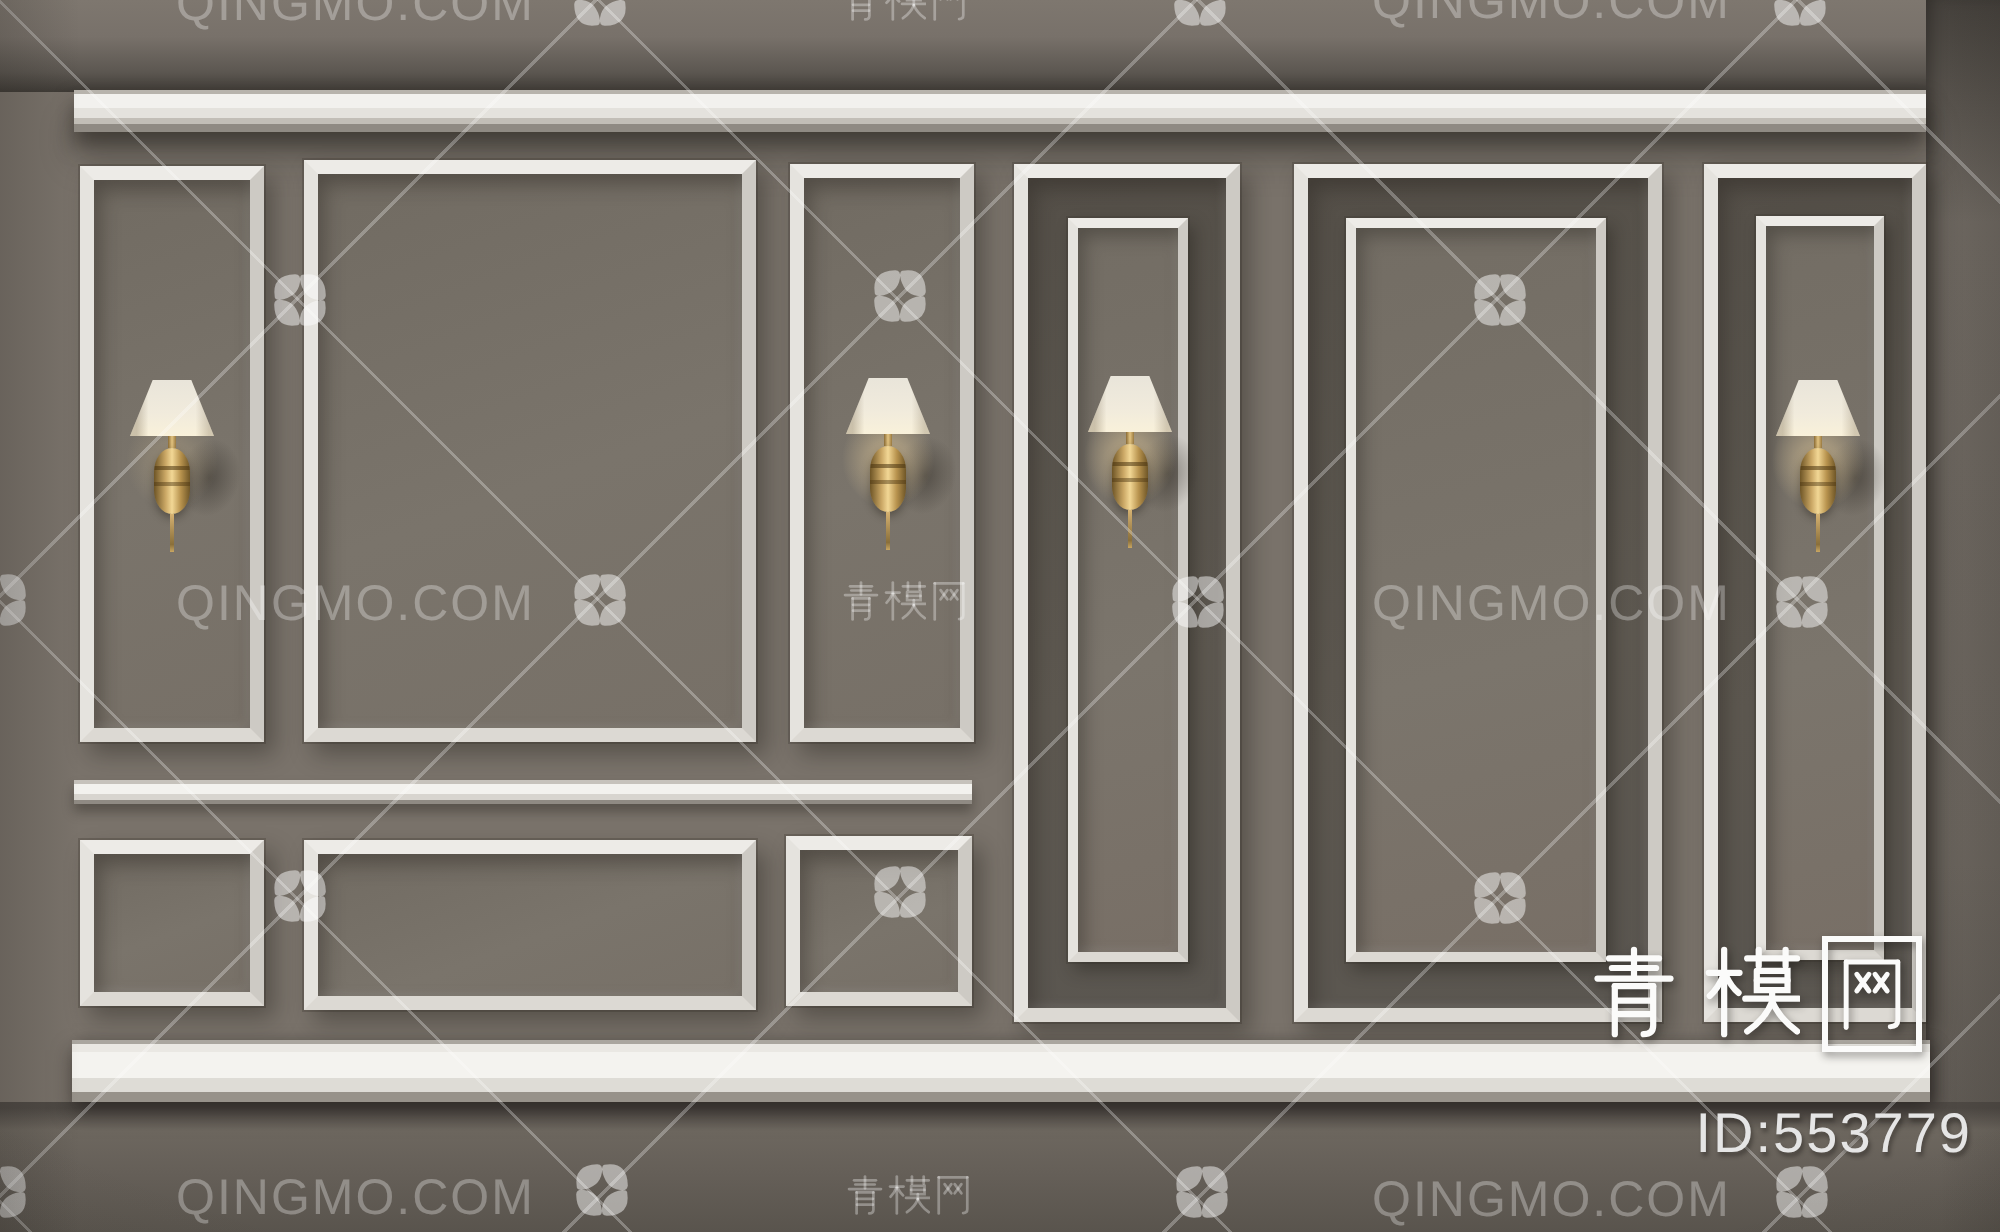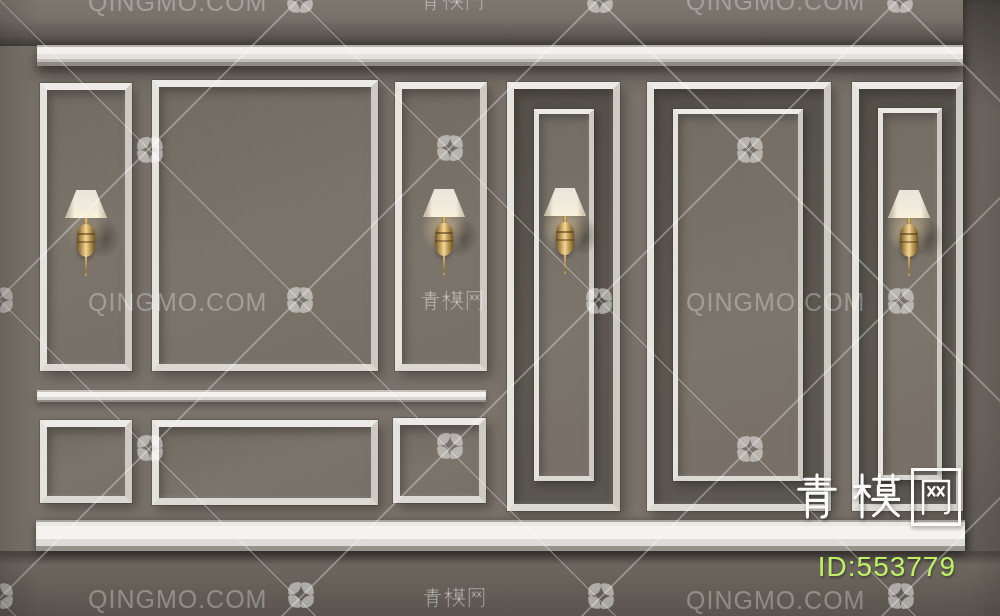--- a/index.html
+++ b/index.html
@@ -67,21 +67,21 @@
   .wm-logo{position:absolute;width:30px;height:30px;color:rgba(255,255,255,.48);}
   .wm-cn{position:absolute;display:flex;gap:1px;color:rgba(255,255,255,.33);}
   .wm-cn svg{width:21px;height:21px;}
   
   .brand{left:793px;top:466px;display:flex;align-items:flex-end;gap:11px;color:#fbfbfa;
     filter:drop-shadow(1px 2px 2px rgba(20,18,15,.45));}
   .brand svg.bch{width:48px;height:60px;}
   .brand .bbox{display:flex;align-items:center;justify-content:center;
     border:3px solid #fbfbfa;width:44px;height:52px;}
   .brand .bbox svg{width:38px;height:46px;}
-  .model-id{right:44px;top:551px;color:#bef264;font-size:28px;letter-spacing:1px;
+  .model-id{right:14px;top:551px;color:#e5e5e5;font-size:28px;letter-spacing:1px;
     text-shadow:1px 2px 2px rgba(20,18,15,.4);}
   .vignette{left:0;top:0;width:1000px;height:616px;pointer-events:none;
     background:radial-gradient(120% 105% at 50% 42%,rgba(0,0,0,0) 62%,rgba(28,25,21,.22) 100%),
       linear-gradient(90deg,rgba(28,25,21,.18),rgba(0,0,0,0) 4% 97%,rgba(28,25,21,.12));}
 </style>
 </head>
 <body>
 
 <svg width="0" height="0" style="position:absolute" aria-hidden="true">
   <defs>

